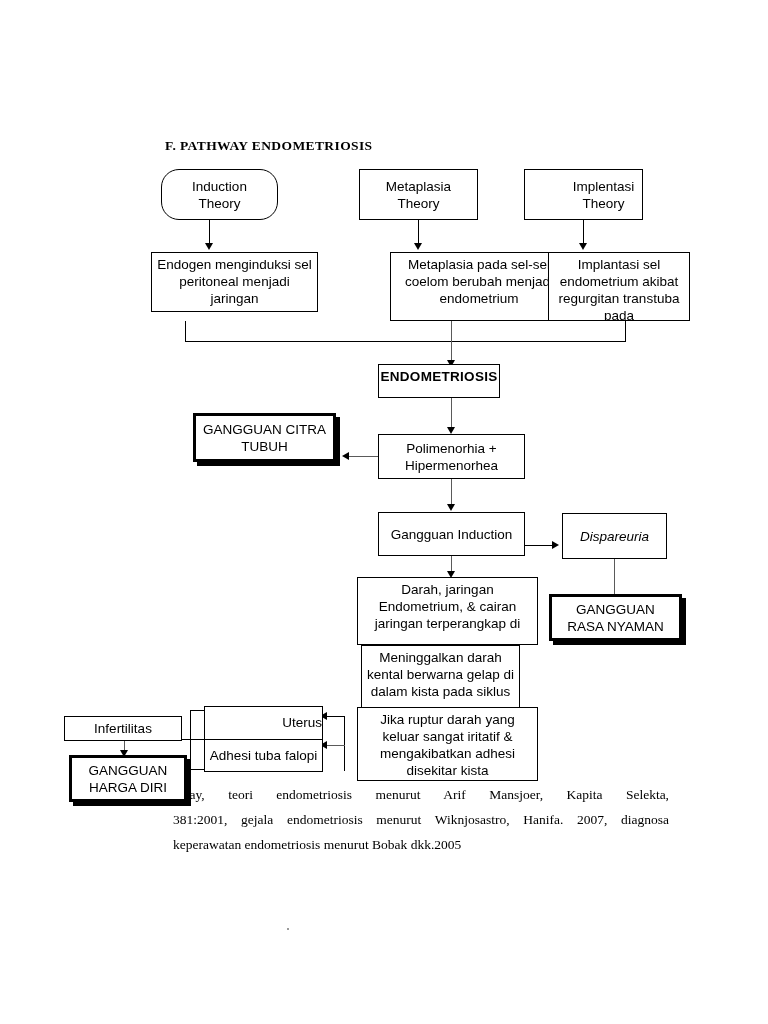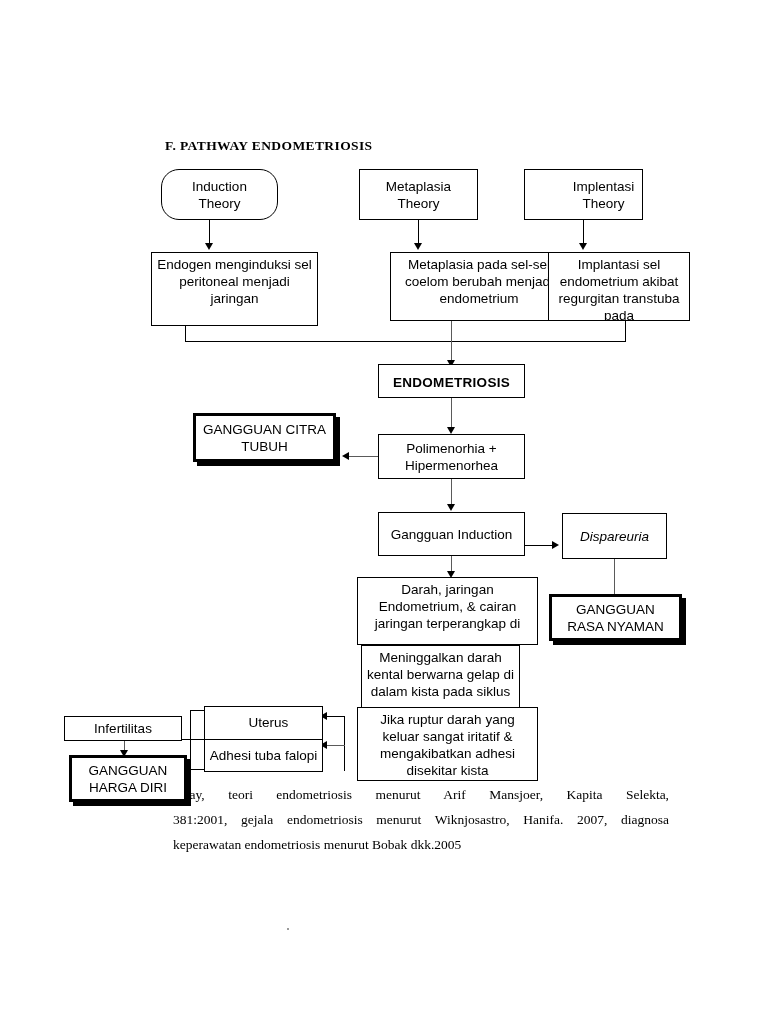--- a/index.html
+++ b/index.html
@@ -76,21 +76,21 @@
   .splitbox .cell {
     flex: 1 1 0;
     display: flex;
     align-items: center;
     justify-content: center;
     text-align: center;
     font-size: 13.5px;
     line-height: 17px;
   }
   .splitbox .cell.top {
-    justify-content: center;
+    justify-content: flex-end;
     padding-left: 10px;
     border-bottom: 1.3px solid #000;
   }
 
   
   .ln-v { position: absolute; width: 0; border-left: 1.2px solid #5a5a5a; z-index: 2; }
   .ln-v.dark { border-left-color: #000; }
   .ln-h { position: absolute; height: 0; border-top: 1.2px solid #5a5a5a; z-index: 2; }
   .ln-h.dark { border-top-color: #000; }
 
@@ -158,39 +158,39 @@
 
   <div class="ln-v dark" style="left:209px; top:220px; height:25px;"></div>
   <div class="arrow-d" style="left:205px; top:243px;"></div>
 
   <div class="ln-v dark" style="left:418px; top:220px; height:25px;"></div>
   <div class="arrow-d" style="left:414px; top:243px;"></div>
 
   <div class="ln-v dark" style="left:583px; top:220px; height:25px;"></div>
   <div class="arrow-d" style="left:579px; top:243px;"></div>
 
-  <div class="box overflow" style="left:151px; top:252px; width:167px; height:74px;">
+  <div class="box overflow" style="left:151px; top:252px; width:167px; height:60px;">
     <span class="txt">Endogen menginduksi sel peritoneal menjadi jaringan</span>
   </div>
 
   <div class="box overflow" style="left:346px; top:252px; width:178px; height:69px;margin-left:44px;">
     <span class="txt">Metaplasia pada sel-sel coelom berubah menjadi endometrium</span>
   </div>
 
   <div class="box overflow" style="left:548px; top:252px; width:142px; height:69px;">
     <span class="txt">Implantasi sel endometrium akibat regurgitan transtuba pada</span>
   </div>
 
   <div class="ln-v dark" style="left:185px; top:321px; height:21px;"></div>
   <div class="ln-h dark" style="left:185px; top:341px; width:441px;"></div>
   <div class="ln-v dark" style="left:625px; top:321px; height:21px;"></div>
   <div class="ln-v" style="left:451px; top:321px; height:42px;"></div>
   <div class="arrow-d" style="left:447px; top:360px;"></div>
 
-  <div class="box titlebox overflow" style="left:378px; top:364px; width:147px; height:34px;align-items:center;">
+  <div class="box titlebox overflow" style="left:378px; top:364px; width:122px; height:34px;">
     <span class="txt">ENDOMETRIOSIS</span>
   </div>
 
   <div class="ln-v" style="left:451px; top:398px; height:31px;"></div>
   <div class="arrow-d" style="left:447px; top:427px;"></div>
 
   <div class="box" style="left:378px; top:434px; width:147px; height:45px;">
     <span class="txt">Polimenorhia + Hipermenorhea</span>
   </div>
 

